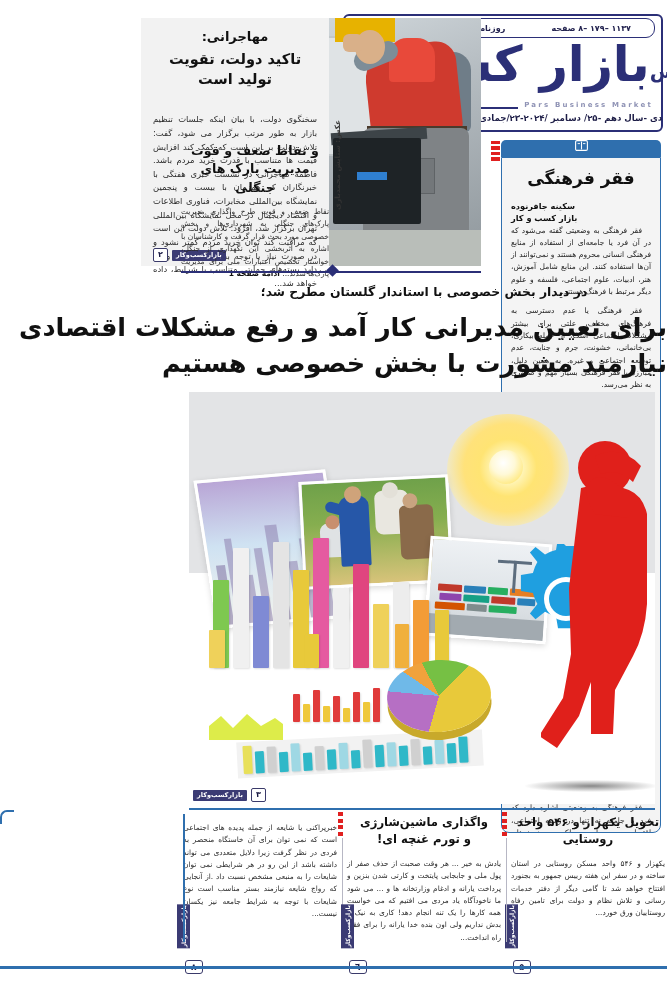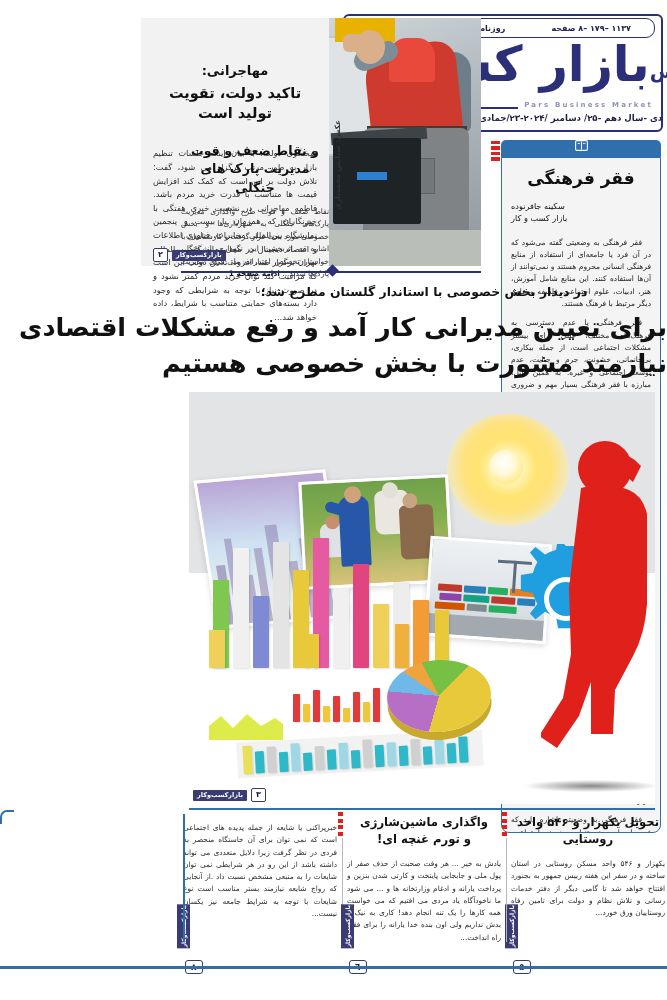--- a/index.html
+++ b/index.html
@@ -65,21 +65,21 @@
   }
 
   
   .brief {
     position:absolute; top:18px; right:338px; width:188px; height:248px;
     background:#f2f2f2;
     padding:10px 12px 0 12px;
   }
   .brief-kicker {
     font-size:13px; font-weight:bold; color:#111; text-align:center;
-    line-height:1.45; margin-bottom:2px;margin-top:34px;
+    line-height:1.45; margin-bottom:2px;
   }
   .brief-head {
     font-size:14.5px; font-weight:bold; color:#111; text-align:center;
     line-height:1.4; margin-bottom:24px;
   }
   .brief-body {
     font-size:8.4px; color:#2c2c2c; line-height:1.62;
     text-align:justify; text-align-last:right;
   }
 
@@ -177,22 +177,22 @@
     border:1.6px solid #2f6fae; border-radius:0 0 8px 8px;
     background:#f4f4f4;
     padding:10px 9px 8px 9px;
     overflow:hidden;
   }
   .sb-title {
     font-size:17px; font-weight:bold; color:#111; text-align:center;
     margin-bottom:12px; letter-spacing:.5px;
   }
   .sb-byline {
-    font-size:8.2px; font-weight:normal; color:#111;
-    text-align:left; line-height:1.5; margin-bottom:12px;
+    font-size:8.2px; font-weight:bold; color:#111;
+    text-align:left; line-height:1.5; margin-bottom:0;
   }
   .sb-body p {
     margin:0 0 7px 0;
     font-size:7.5px; color:#232323; line-height:1.64;
     text-align:justify; text-align-last:right;
     text-indent:9px;
   }
 
   
   .mainwrap { position:absolute; top:276px; right:0; width:486px; }

